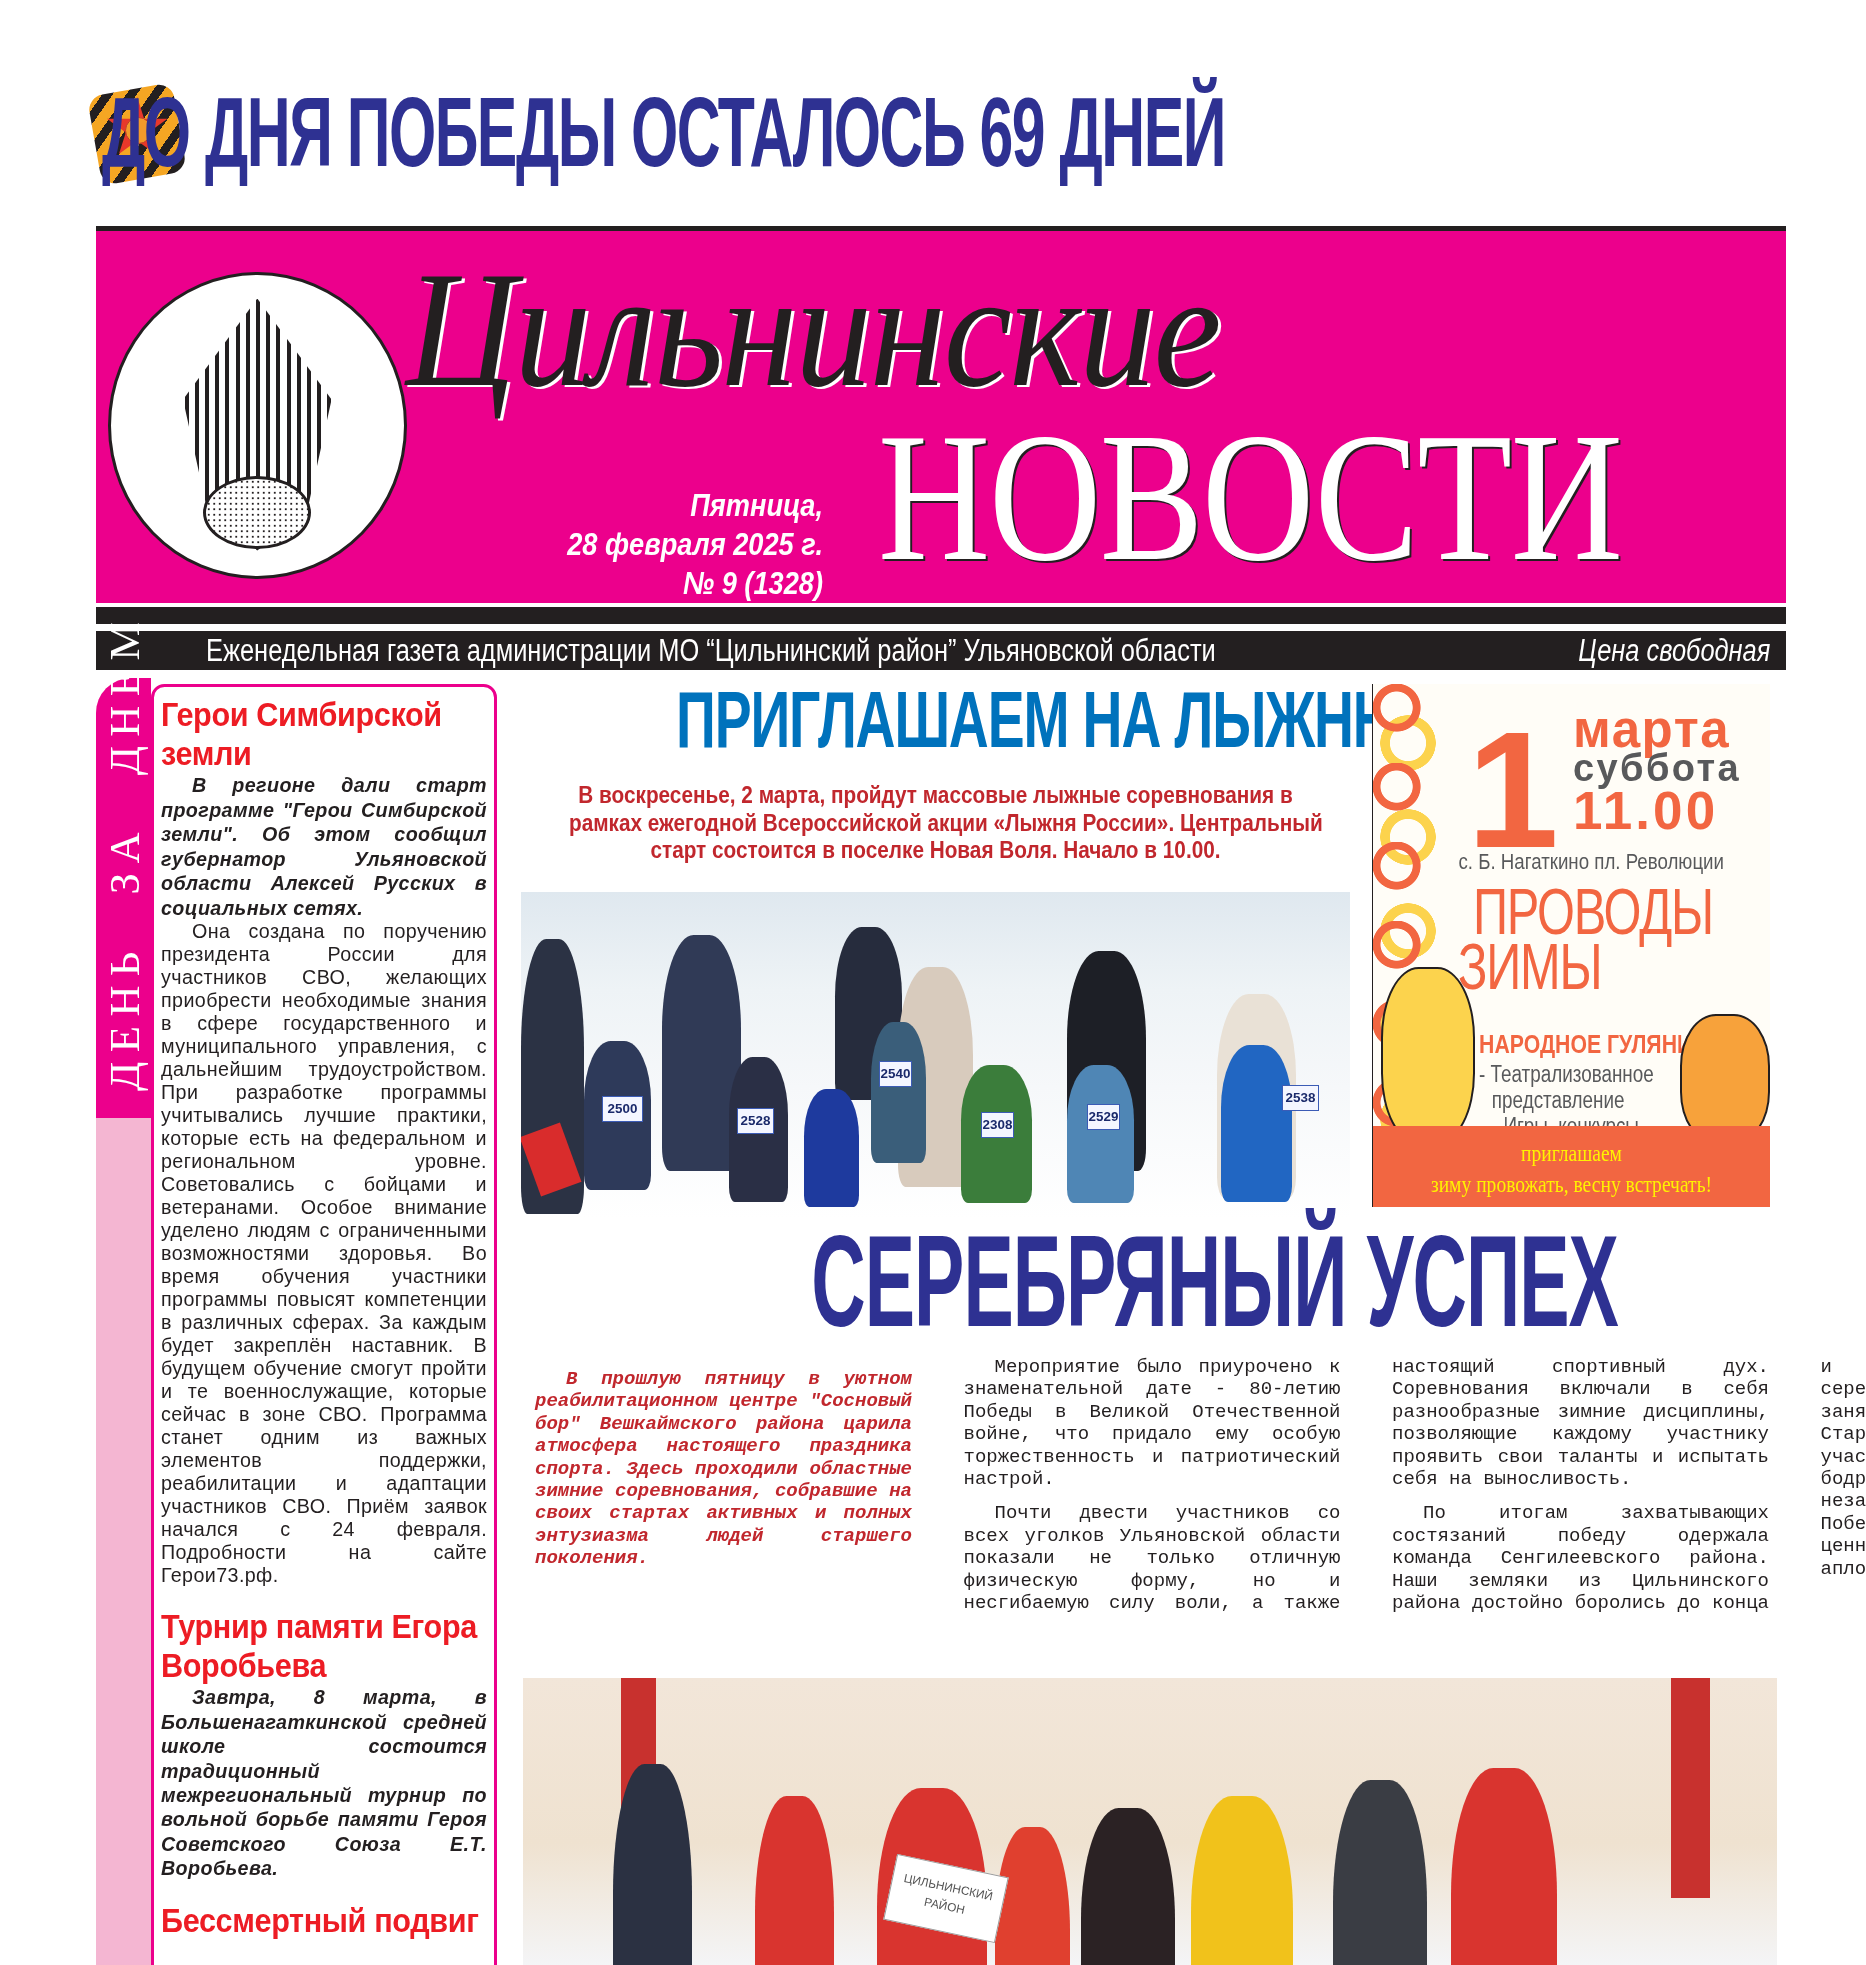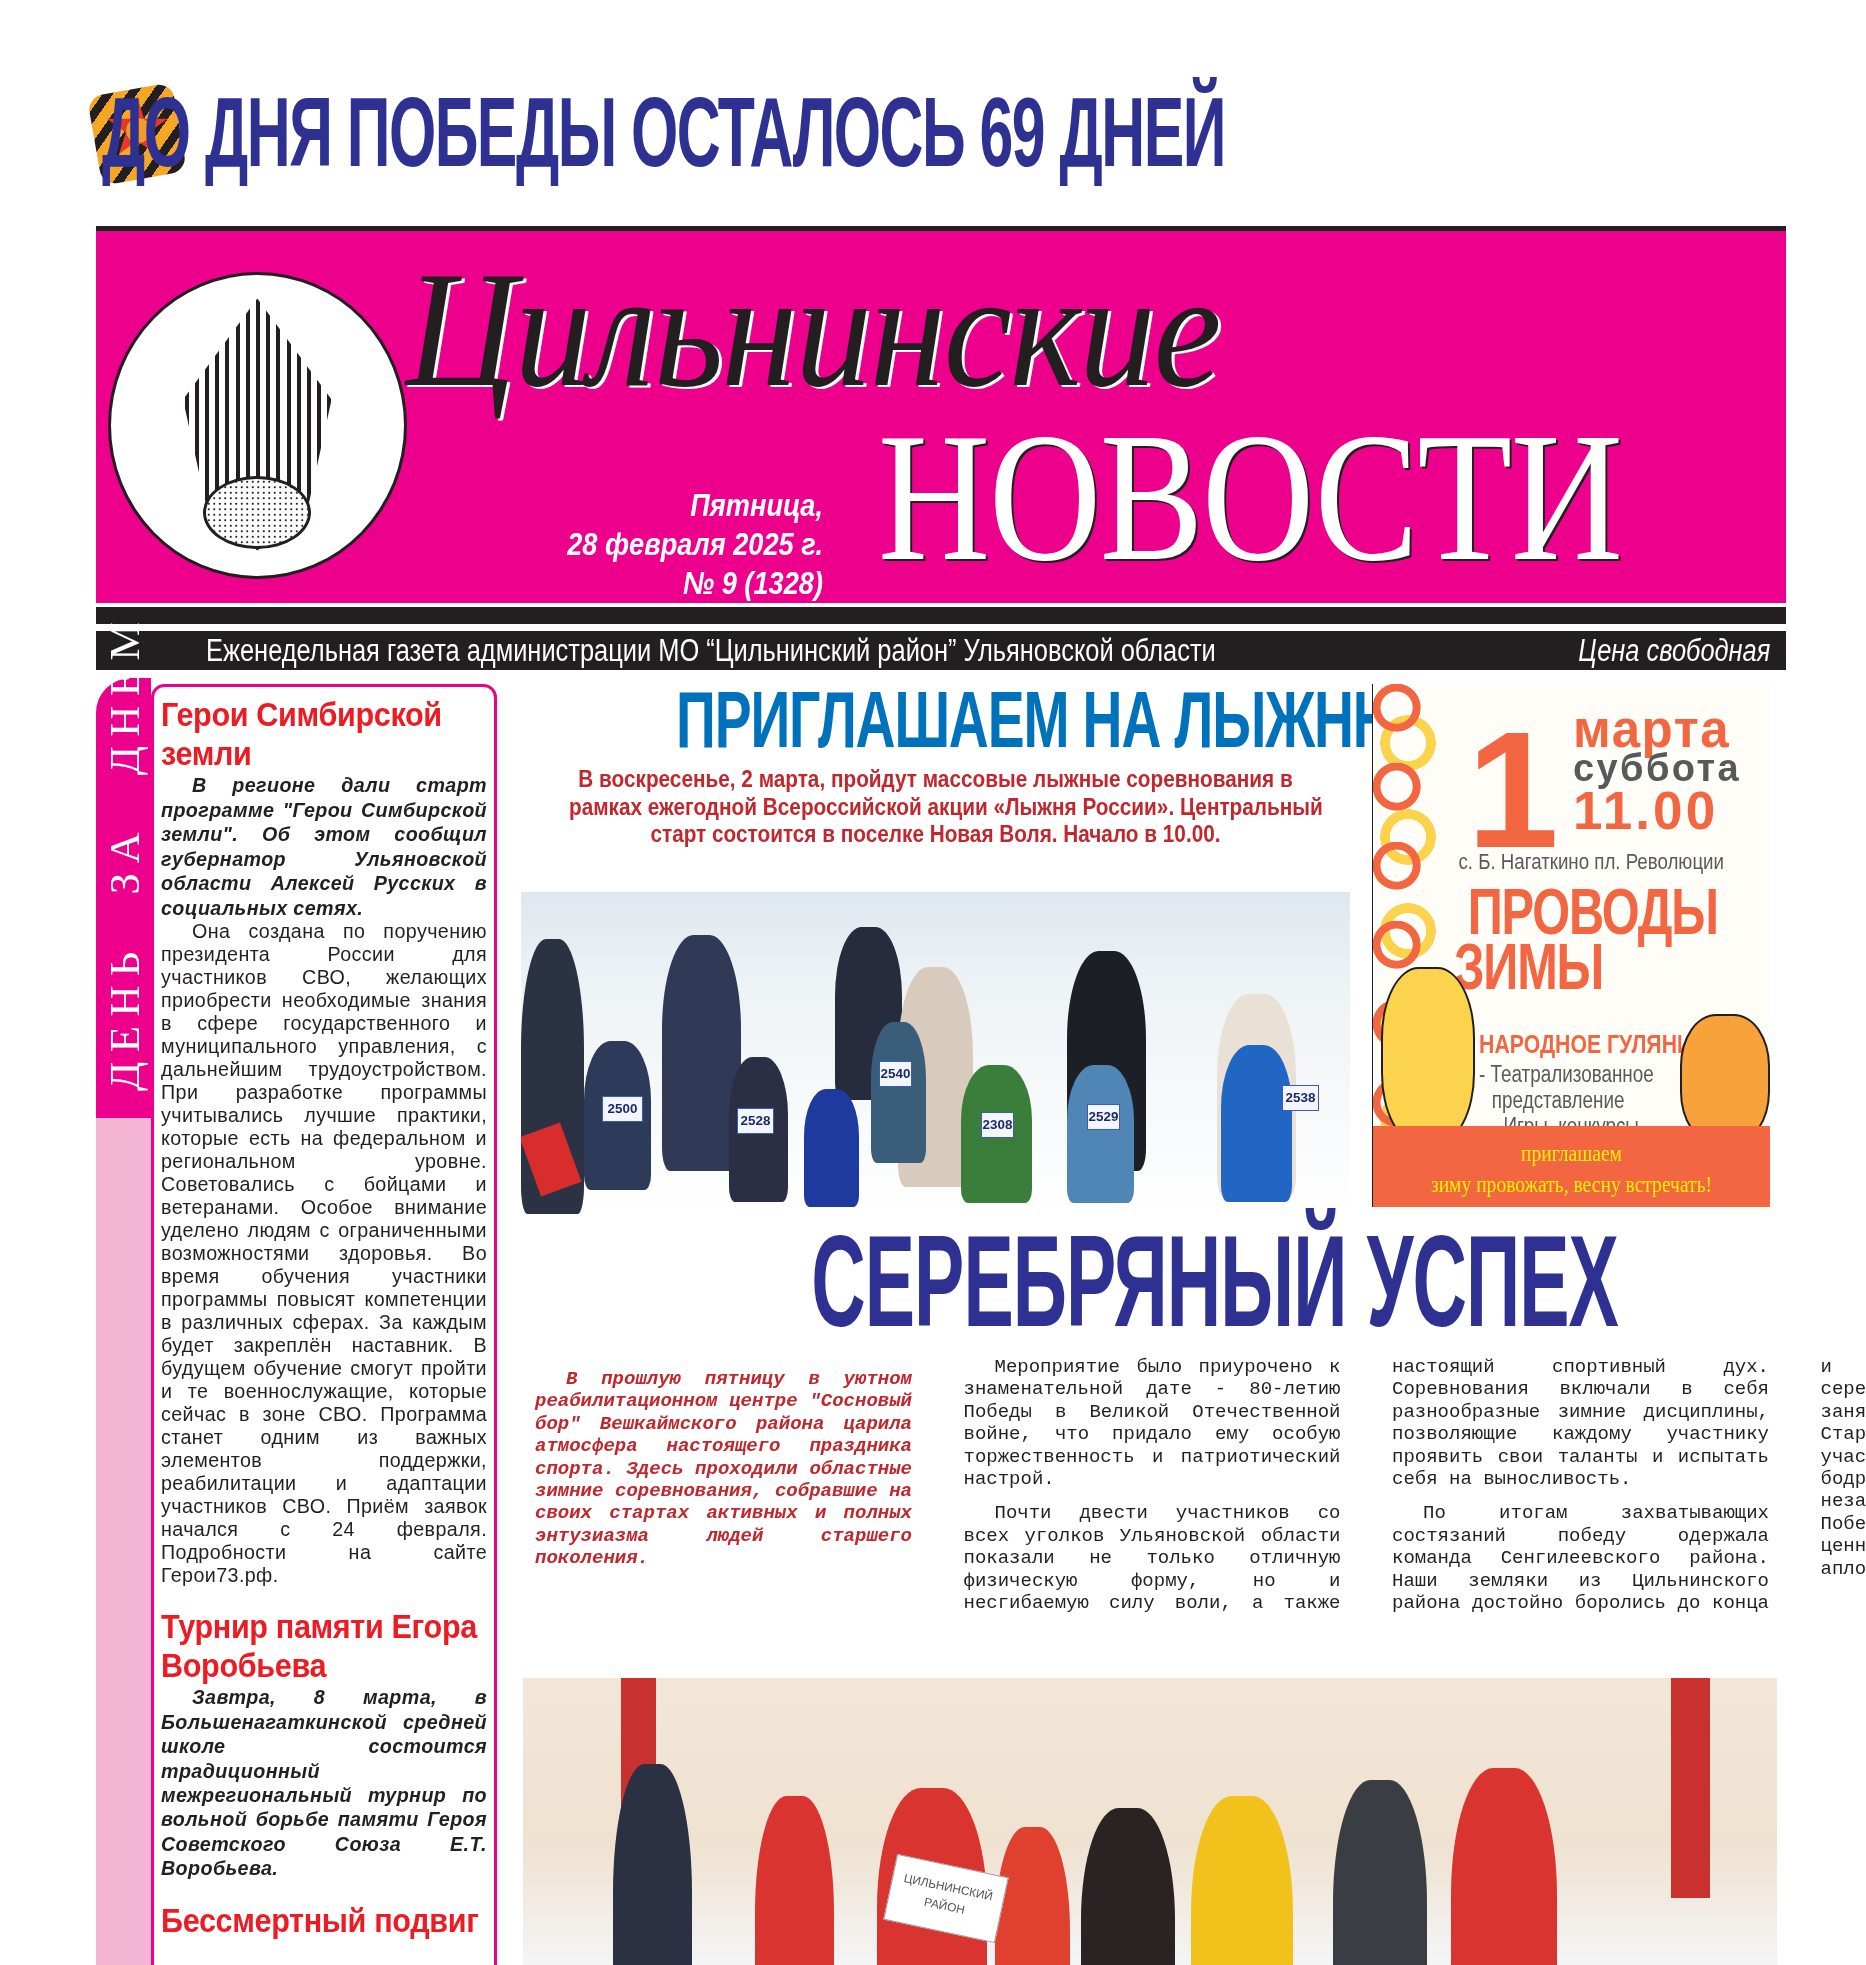--- a/index.html
+++ b/index.html
@@ -41,38 +41,38 @@
   #leftcol .band .vtext { position:absolute; left:3.9px; top:413px; width:393px; transform:rotate(-90deg); transform-origin:left top; font-family:"Liberation Serif", serif; font-size:43px; color:#fff; letter-spacing:9.4px; white-space:nowrap; word-spacing:27.5px; }
   #leftcol .box { position:absolute; left:55px; top:5.9px; width:346px; height:1733px; border:3.9px solid #ec008c; border-radius:13.4px; background:#fff; box-sizing:border-box; padding:8.6px 7px; }
   .news h3 { margin:0; color:#ed1c24; font-size:34px; line-height:39px; font-weight:bold; letter-spacing:-0.4px; transform:scaleX(0.9); transform-origin:left center; white-space:nowrap; }
   .news .lead { font-weight:bold; font-style:italic; font-size:19.7px; line-height:24.4px; text-align:justify; text-indent:31px; margin:0; letter-spacing:0.4px; }
   .news .body { font-size:19.7px; line-height:23px; text-align:justify; text-indent:31px; margin:0; letter-spacing:0.4px; }
   .news + .news { margin-top:20.4px; }
 
   
   #ski-title { left:519px; top:684px; width:817px; height:71px; text-align:center; color:#0072bc; font-weight:bold; font-size:79px; line-height:71px; white-space:nowrap; }
   #ski-title span { display:inline-block; transform:scaleX(0.7); letter-spacing:-1.6px; }
-  #ski-lead { left:519px; top:766px; width:833px; text-align:center; color:#c1272d; font-weight:bold; font-size:23.6px; line-height:27.5px; }
+  #ski-lead { left:519px; top:782px; width:833px; text-align:center; color:#c1272d; font-weight:bold; font-size:23.6px; line-height:27.5px; }
   #ski-lead div { transform:scaleX(0.88); white-space:nowrap; }
   #ski-photo { left:521px; top:892px; width:829px; height:326px; overflow:hidden; background:linear-gradient(180deg,#dfe8ef 0%,#eef3f6 30%,#f6f8fa 60%,#ffffff 100%); }
   .person { position:absolute; border-radius:40% 40% 10% 10%; }
   .bib { position:absolute; background:#f4f6ff; border:1.2px solid #3b5bb5; color:#1b2a6b; font-weight:bold; font-size:13.4px; text-align:center; line-height:23.6px; }
 
   
   #ad { left:1372px; top:684px; width:397px; height:523px; background:#fffdf7; overflow:hidden; border-left:1.6px solid #231f20; }
   #ad .rings { position:absolute; left:0; top:0; width:71px; height:464px;
     background:radial-gradient(circle at 23.6px 23.6px,transparent 15.7px,#f26641 16.5px,#f26641 23.6px,transparent 24.4px) 0 0/71px 79px,
                radial-gradient(circle at 35px 59px,transparent 17.7px,#fcd34d 18.5px,#fcd34d 27.5px,transparent 28px) 0 0/71px 94px; }
   #ad .day { position:absolute; left:94px; top:23.6px; font-size:165px; font-weight:bold; color:#f26641; line-height:1; }
   #ad .month { position:absolute; left:200px; top:19.7px; font-size:51px; font-weight:bold; color:#f26641; line-height:1; letter-spacing:1.6px; }
   #ad .dow { position:absolute; left:200px; top:65px; font-size:38px; font-weight:bold; color:#58595b; line-height:1; letter-spacing:2.4px; }
   #ad .time { position:absolute; left:200px; top:100px; font-size:53px; font-weight:bold; color:#f26641; line-height:1; letter-spacing:3.1px; }
   #ad .place { position:absolute; left:43px; top:165px; width:350px; text-align:center; font-size:22px; color:#58595b; white-space:nowrap; }
   #ad .place span { display:inline-block; transform:scaleX(0.85); }
-  #ad .fest { position:absolute; left:51px; top:200px; width:338px; text-align:center; font-size:65px; font-weight:bold; color:#f26641; line-height:55px; letter-spacing:-1.6px; }
+  #ad .fest { position:absolute; left:51px; top:200px; width:338px; text-align:center; font-size:65px; font-weight:normal; color:#f26641; line-height:55px; letter-spacing:-1.6px; }
   #ad .fest span { display:inline-block; transform:scaleX(0.75); }
   #ad .sub { position:absolute; left:55px; top:346px; width:330px; text-align:center; font-size:25px; font-weight:bold; color:#f26641; }
   #ad .sub span { display:inline-block; transform:scaleX(0.85); }
   #ad .items { position:absolute; left:106px; top:377px; width:204px; color:#58595b; font-size:23px; line-height:26px; }
   #ad .items div { transform:scaleX(0.82); transform-origin:left center; white-space:nowrap; }
   #ad .items .small { font-size:18px; line-height:22px; padding-left:15.7px; }
   #ad .jester { position:absolute; border-radius:40%; }
   #ad .foot { position:absolute; left:0; bottom:0; width:100%; height:81px; background:#f26641; color:#fff200; text-align:center; font-family:"Liberation Serif", serif; font-size:23px; line-height:31px; padding-top:12px; box-sizing:border-box; }
   #ad .foot div { transform:scaleX(0.85); white-space:nowrap; }
 

